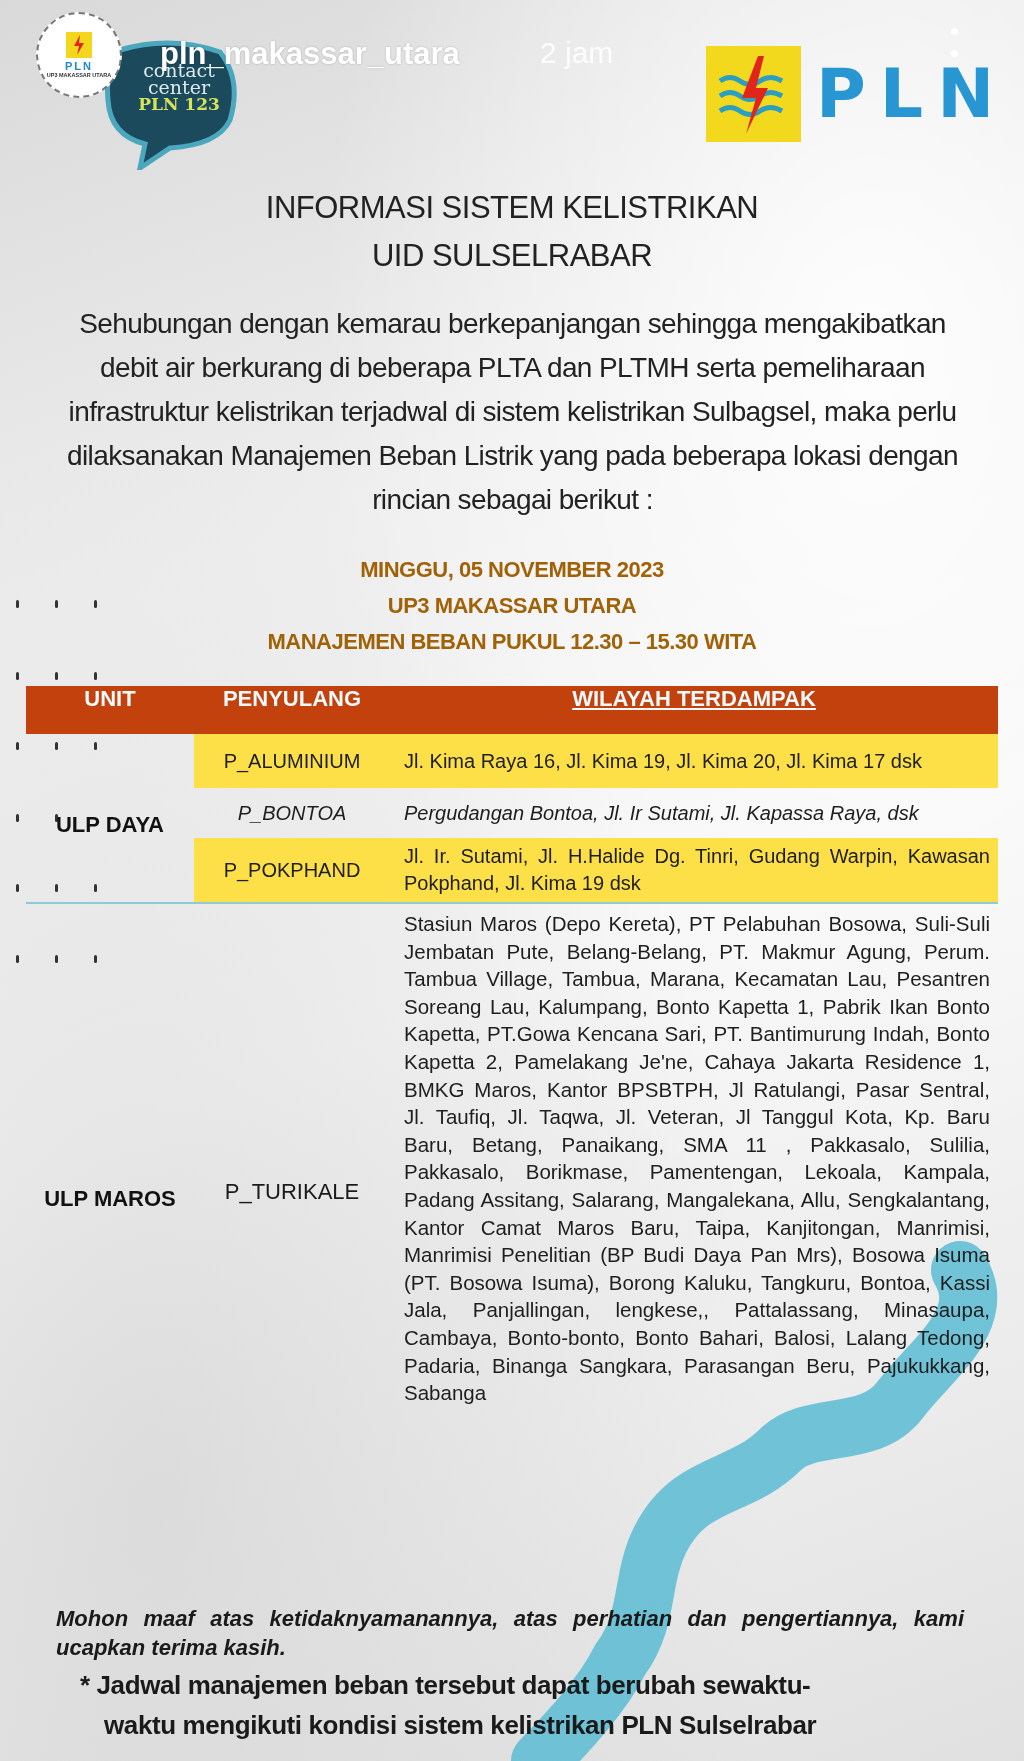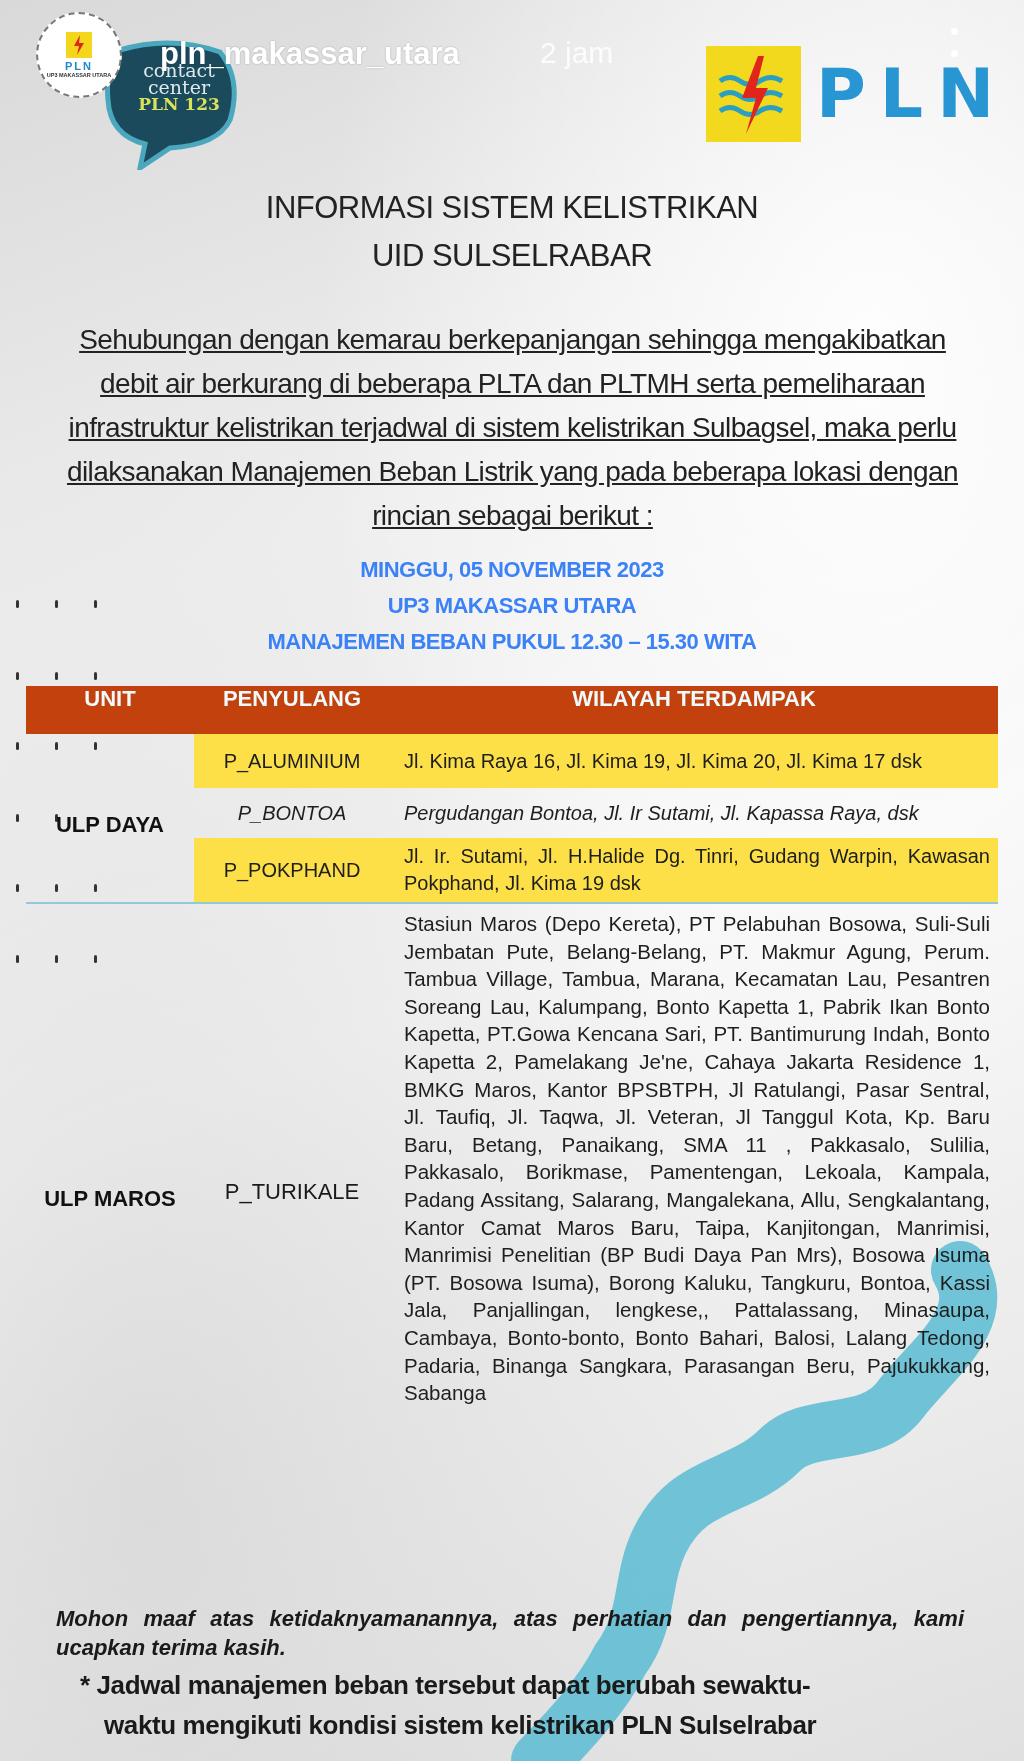--- a/index.html
+++ b/index.html
@@ -58,40 +58,40 @@
     position: absolute; left: 110px; top: 8px; font-size: 68px; font-weight: bold; color: #2896d3;
     letter-spacing: 14px; font-family: "DejaVu Sans", sans-serif;
   }
 
   
   .title {
     position: absolute; left: 0; width: 1024px; text-align: center;
     font-size: 31px; color: #222; letter-spacing: -0.5px;
   }
   .intro {
-    position: absolute; left: 50px; top: 318px; width: 925px; text-align: center;
-    font-size: 28px; line-height: 44px; color: #222; letter-spacing: -0.6px; text-decoration: underline;
+    position: absolute; left: 50px; top: 302px; width: 925px; text-align: center;
+    font-size: 28px; line-height: 44px; color: #222; letter-spacing: -0.6px;
   }
   .date-block {
     position: absolute; left: 0; top: 552px; width: 1024px; text-align: center;
-    font-size: 22px; font-weight: bold; line-height: 36px; color: #3b82f6; letter-spacing: -0.5px;
+    font-size: 22px; font-weight: bold; line-height: 36px; color: #a16207; letter-spacing: -0.5px;
   }
 
   .dots { position: absolute; left: 16px; display: flex; gap: 36px; }
   .dots span { width: 3px; height: 8px; background: #333; border-radius: 2px; display:block; }
 
   
   .sched-table { position: absolute; left: 26px; top: 686px; width: 972px; }
   .thead {
     display: flex; height: 48px; background: #c2410c; color: #eefafc;
     font-size: 22px; font-weight: bold; align-items: flex-start;
   }
   .thead .c-unit { width: 168px; text-align: center; }
   .thead .c-peny { width: 196px; text-align: center; }
-  .thead .c-wil { flex: 1; text-align: center; }
+  .thead .c-wil { flex: 1; text-align: center; text-decoration: underline; }
   .tbody { position: relative; }
   .daya-group { display: flex; border-bottom: 2px solid #8fcbd6; }
   .unit-cell {
     width: 168px; display: flex; align-items: center; justify-content: center;
     font-weight: bold; font-size: 22px; text-align: center; color: #111; margin-top: 14px;
   }
   .rows { flex: 1; }
   .row { display: flex; align-items: center; font-size: 20px; color: #1e1e1e; }
   .row.shaded { background: #fde047; }
   .row .peny { width: 196px; text-align: center; }

